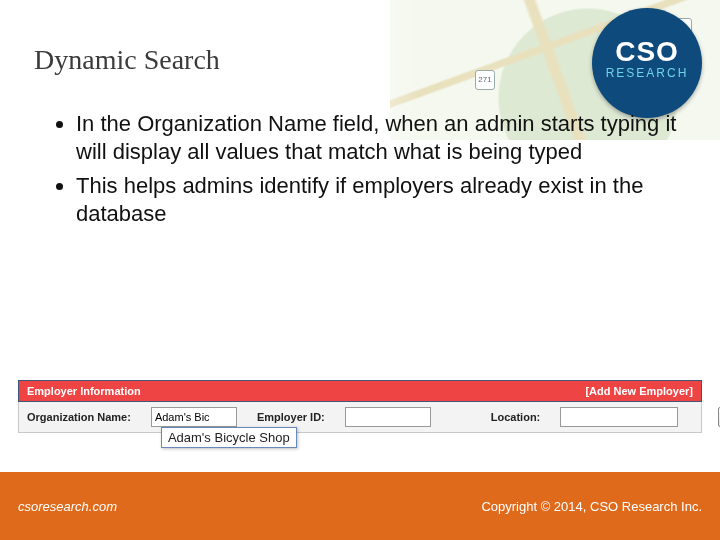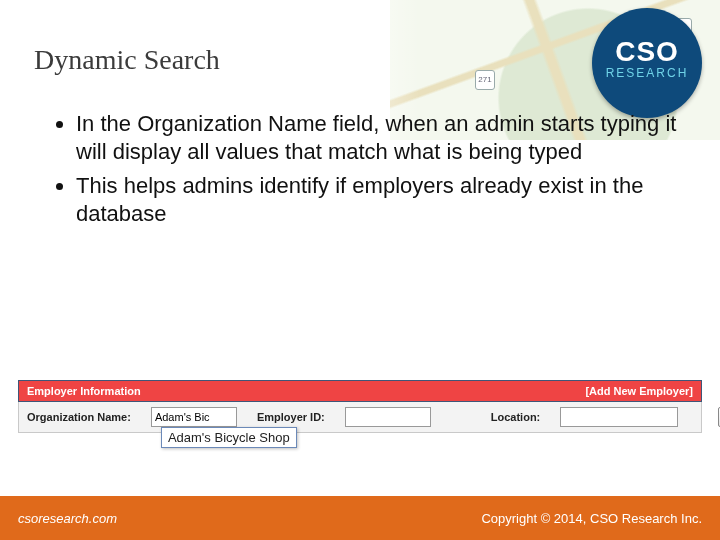--- a/index.html
+++ b/index.html
@@ -24,21 +24,21 @@
   .body li{margin-bottom:6px;}
   .paths{position:absolute;top:248px;left:332px;font-size:19px;line-height:1.3;color:#111;}
   .form-shot{position:absolute;top:380px;left:18px;right:18px;}
   .bar{background:#ef4444;border:1px solid #3f5678;height:20px;font-size:11px;color:#fff;font-weight:bold;display:flex;justify-content:space-between;align-items:center;padding:0 8px;}
   .row{background:#f3f3f3;border:1px solid #c9c9c9;border-top:none;height:30px;display:flex;align-items:center;font-size:11px;font-weight:bold;color:#222;padding:0 8px;gap:20px;}
   .row label{font-weight:bold;white-space:nowrap;}
   .row input[type=text]{height:18px;border:1px solid #999;font-size:11px;padding:0 3px;background:#fff;}
   .org-wrap{position:relative;}
   .suggest{position:absolute;top:20px;left:0;background:#fff;border:1px solid #6b89b8;font-size:13px;font-weight:normal;padding:2px 6px;white-space:nowrap;box-shadow:1px 1px 3px rgba(0,0,0,.25);margin-left:10px;}
   .btn{height:20px;font-size:11px;padding:4px 12px;border:1px solid #888;background:linear-gradient(#fdfdfd,#e4e4e4);border-radius:2px;cursor:pointer;}
-  .footer{position:absolute;bottom:0;left:0;right:0;height:36px;background:#e06a1b;color:#fff;font-size:13px;display:flex;justify-content:space-between;align-items:center;padding:4px 18px;}
+  .footer{position:absolute;bottom:0;left:0;right:0;height:36px;background:#e06a1b;color:#fff;font-size:13px;display:flex;justify-content:space-between;align-items:center;padding:16px 18px;}
   .footer .site{font-style:italic;}
 </style>
 </head>
 <body>
 <div class="slide">
 
 <div class="map-bg">
   <span class="shield s1">63</span>
   <span class="shield s2">259</span>
   <span class="shield s3">271</span>

